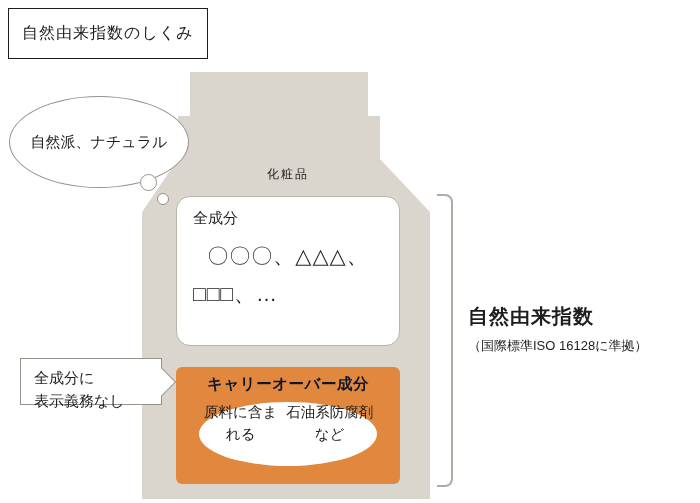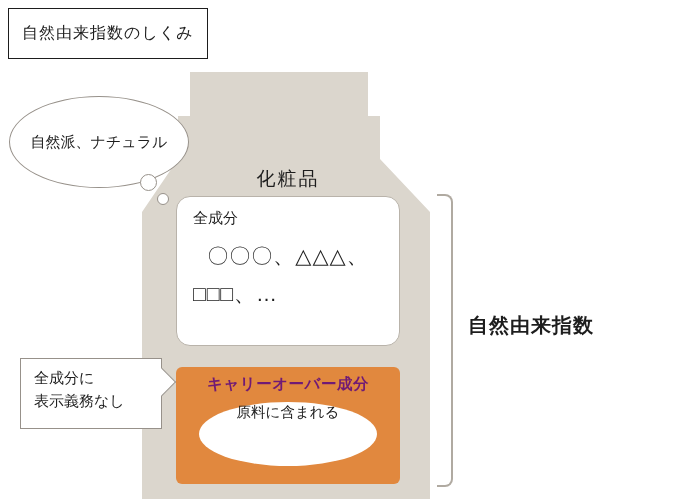--- a/index.html
+++ b/index.html
@@ -13,46 +13,46 @@
   .title-box {
     position:absolute; left:8px; top:8px;
     border:1.5px solid #1d1d1d; background:#fff;
     padding:14px 13px; font-size:16px; letter-spacing:1px; z-index:4;
   }
 
   .bottle-svg { position:absolute; left:0; top:0; z-index:0; }
 
   .cosme-label {
     position:absolute; left:176px; top:166px; width:224px;
-    text-align:center; font-size:19px; letter-spacing:2px; z-index:1;
+    text-align:center; font-size:12px; letter-spacing:2px; z-index:1;
   }
 
   .panel-white {
     position:absolute; left:176px; top:196px; width:224px; height:150px;
     background:#fff; border:1px solid #b9b3aa; border-radius:14px;
     padding:12px 16px; z-index:1;
   }
   .panel-white .heading { font-size:15px; }
   .panel-white .ing-line1 { font-size:21px; margin-top:14px; letter-spacing:1px;text-align:center; }
   .panel-white .ing-line2 { font-size:21px; margin-top:10px; letter-spacing:1px; }
 
   .panel-orange {
     position:absolute; left:176px; top:367px; width:224px; height:117px;
     background:#e1883e; border-radius:6px; text-align:center;
     padding-top:7px; z-index:1;
   }
-  .panel-orange .co-title { font-size:15.5px; font-weight:bold; color:#701a75; letter-spacing:0.5px; }
+  .panel-orange .co-title { font-size:15.5px; font-weight:bold; color:#0f172a; letter-spacing:0.5px; }
   .co-ellipse {
     width:178px; height:64px; background:#fff; border-radius:50%;
     margin:7px auto 0; display:flex; flex-direction:row; justify-content:center;
     font-size:14.5px; line-height:1.5;
   }
 
   .callout {
-    position:absolute; left:20px; top:358px; width:142px; height:71px;
+    position:absolute; left:20px; top:358px; width:142px; height:47px;
     background:#fff; border:1.5px solid #97918a;
     padding:8px 0 0 13px; font-size:15px; line-height:1.5; z-index:3;
   }
   .callout .pointer {
     position:absolute; right:-11px; top:13px; width:20px; height:20px;
     background:#fff; border-top:1.5px solid #97918a; border-right:1.5px solid #97918a;
     transform:rotate(45deg);
   }
 
   .bubble {
@@ -68,21 +68,21 @@
   .bubble-dot2 {
     position:absolute; left:157px; top:193px; width:12px; height:12px;
     border-radius:50%; background:#fff; border:1.5px solid #97918a; z-index:3;
   }
 
   .bracket {
     position:absolute; left:437px; top:194px; width:16px; height:293px;
     border:2px solid #b0aaa1; border-left:none;
     border-radius:0 8px 8px 0; z-index:1;
   }
-  .index-label { position:absolute; left:468px; top:303px; width:232px; z-index:1;margin-top:9px; }
+  .index-label { position:absolute; left:468px; top:303px; width:232px; z-index:1; }
   .index-label .t { font-size:20px; font-weight:bold; letter-spacing:1px; }
   .index-label .s { font-size:13px; margin-top:7px; }
 </style>
 </head>
 <body>
 
 <div class="stage">
 
   <svg class="bottle-svg" width="700" height="503" viewBox="0 0 700 503">
     <path d="M190,72 H368 V116 H380 V159 L430,212 V499 H142 V212 L178,159 V116 H190 Z" fill="#dbd6cd"></path>
@@ -101,27 +101,29 @@
   <div class="panel-white">
     <div class="heading">全成分</div>
     <div class="ing-line1">〇〇〇、△△△、</div>
     <div class="ing-line2">□□□、…</div>
   </div>
 
   <div class="panel-orange">
     <div class="co-title">キャリーオーバー成分</div>
     <div class="co-ellipse">
       <div>原料に含まれる</div>
+      <div>石油系防腐剤など</div>
     </div>
   </div>
 
   <div class="callout">
     <div>全成分に</div>
     <div>表示義務なし</div>
     <div class="pointer"></div>
   </div>
 
   <div class="bracket"></div>
   <div class="index-label">
     <div class="t">自然由来指数</div>
+    <div class="s">（国際標準ISO 16128に準拠）</div>
   </div>
 
 </div>
 
 </body></html>

